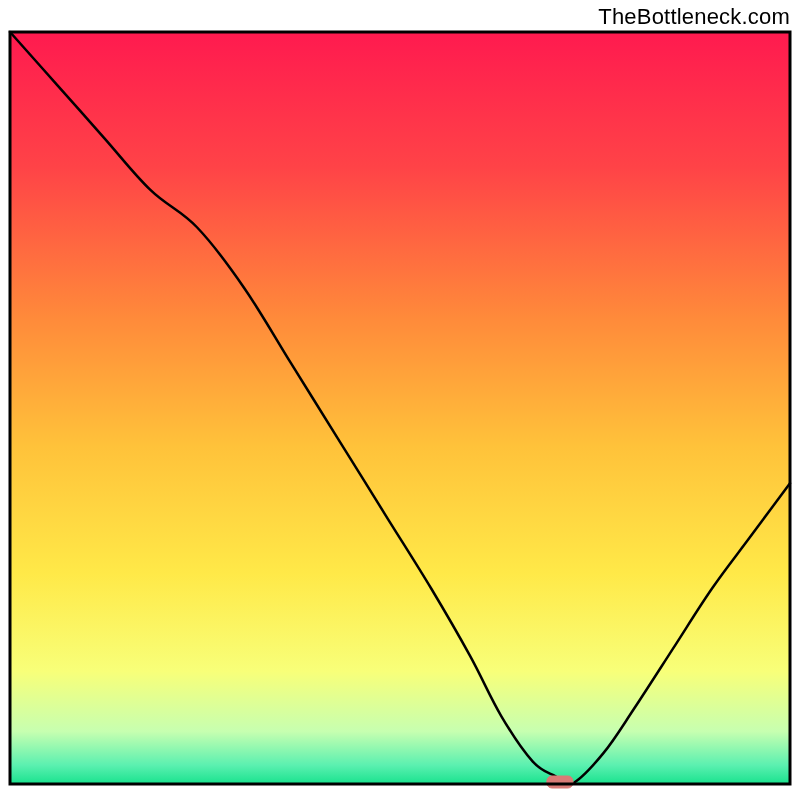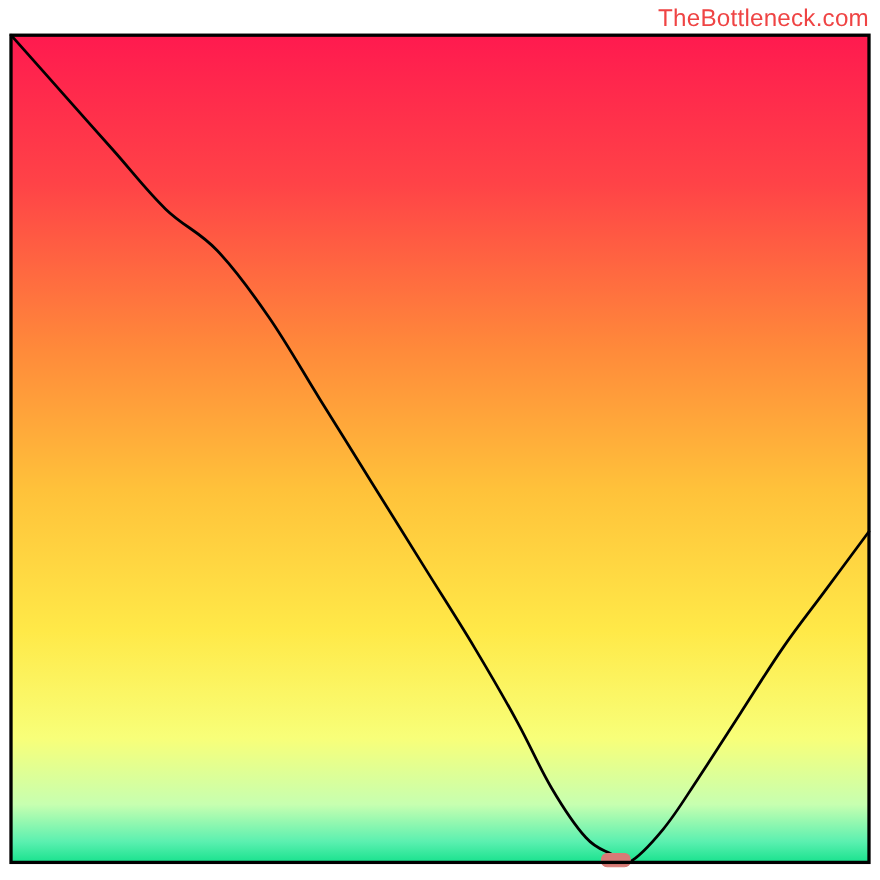--- a/index.html
+++ b/index.html
@@ -14,21 +14,21 @@
   .stage {
     position: relative;
     width: 800px;
     height: 800px;
   }
   .watermark {
     position: absolute;
     top: 4px;
     right: 10px;
     font-size: 22px;
-    color: #ef4444;
+    color: #000000;
     font-weight: 500;
     z-index: 10;
     letter-spacing: 0.2px;
   }
   svg.plot {
     position: absolute;
     left: 0;
     top: 0;
     width: 800px;
     height: 800px;

